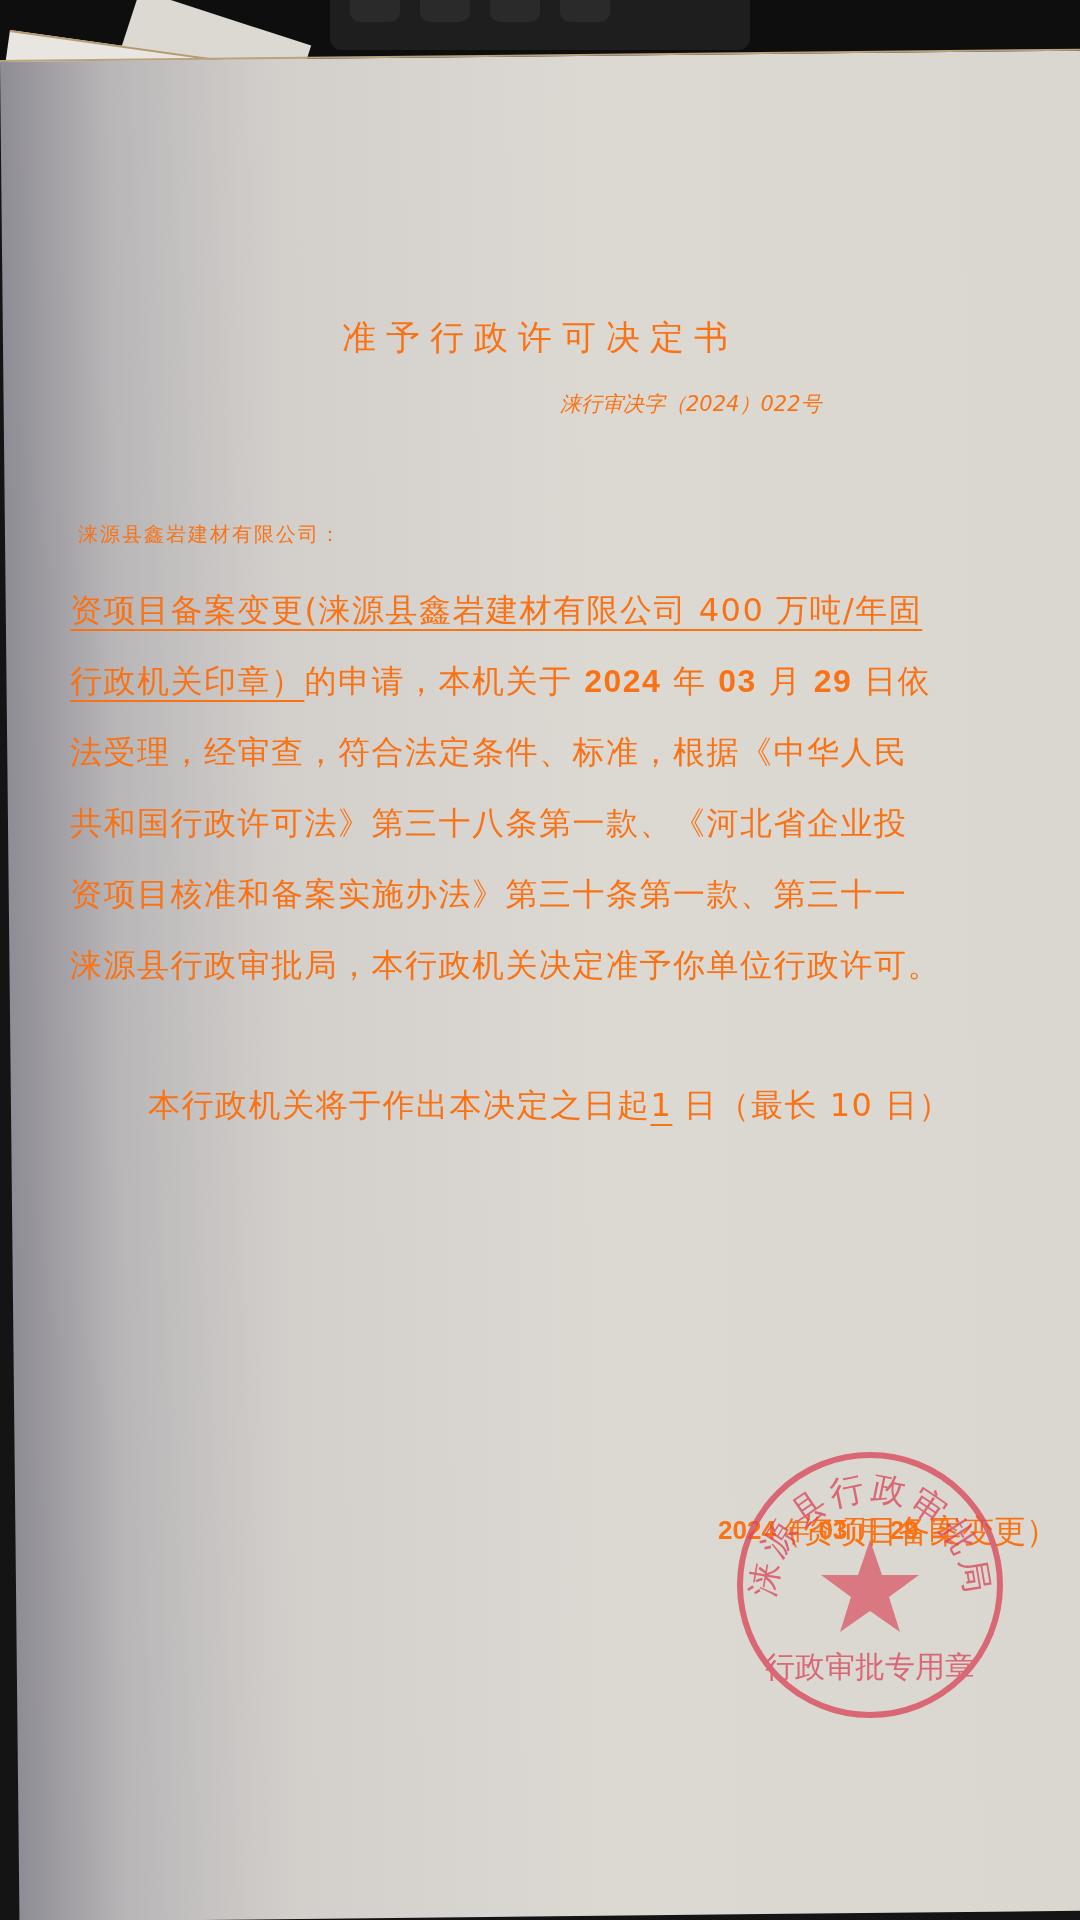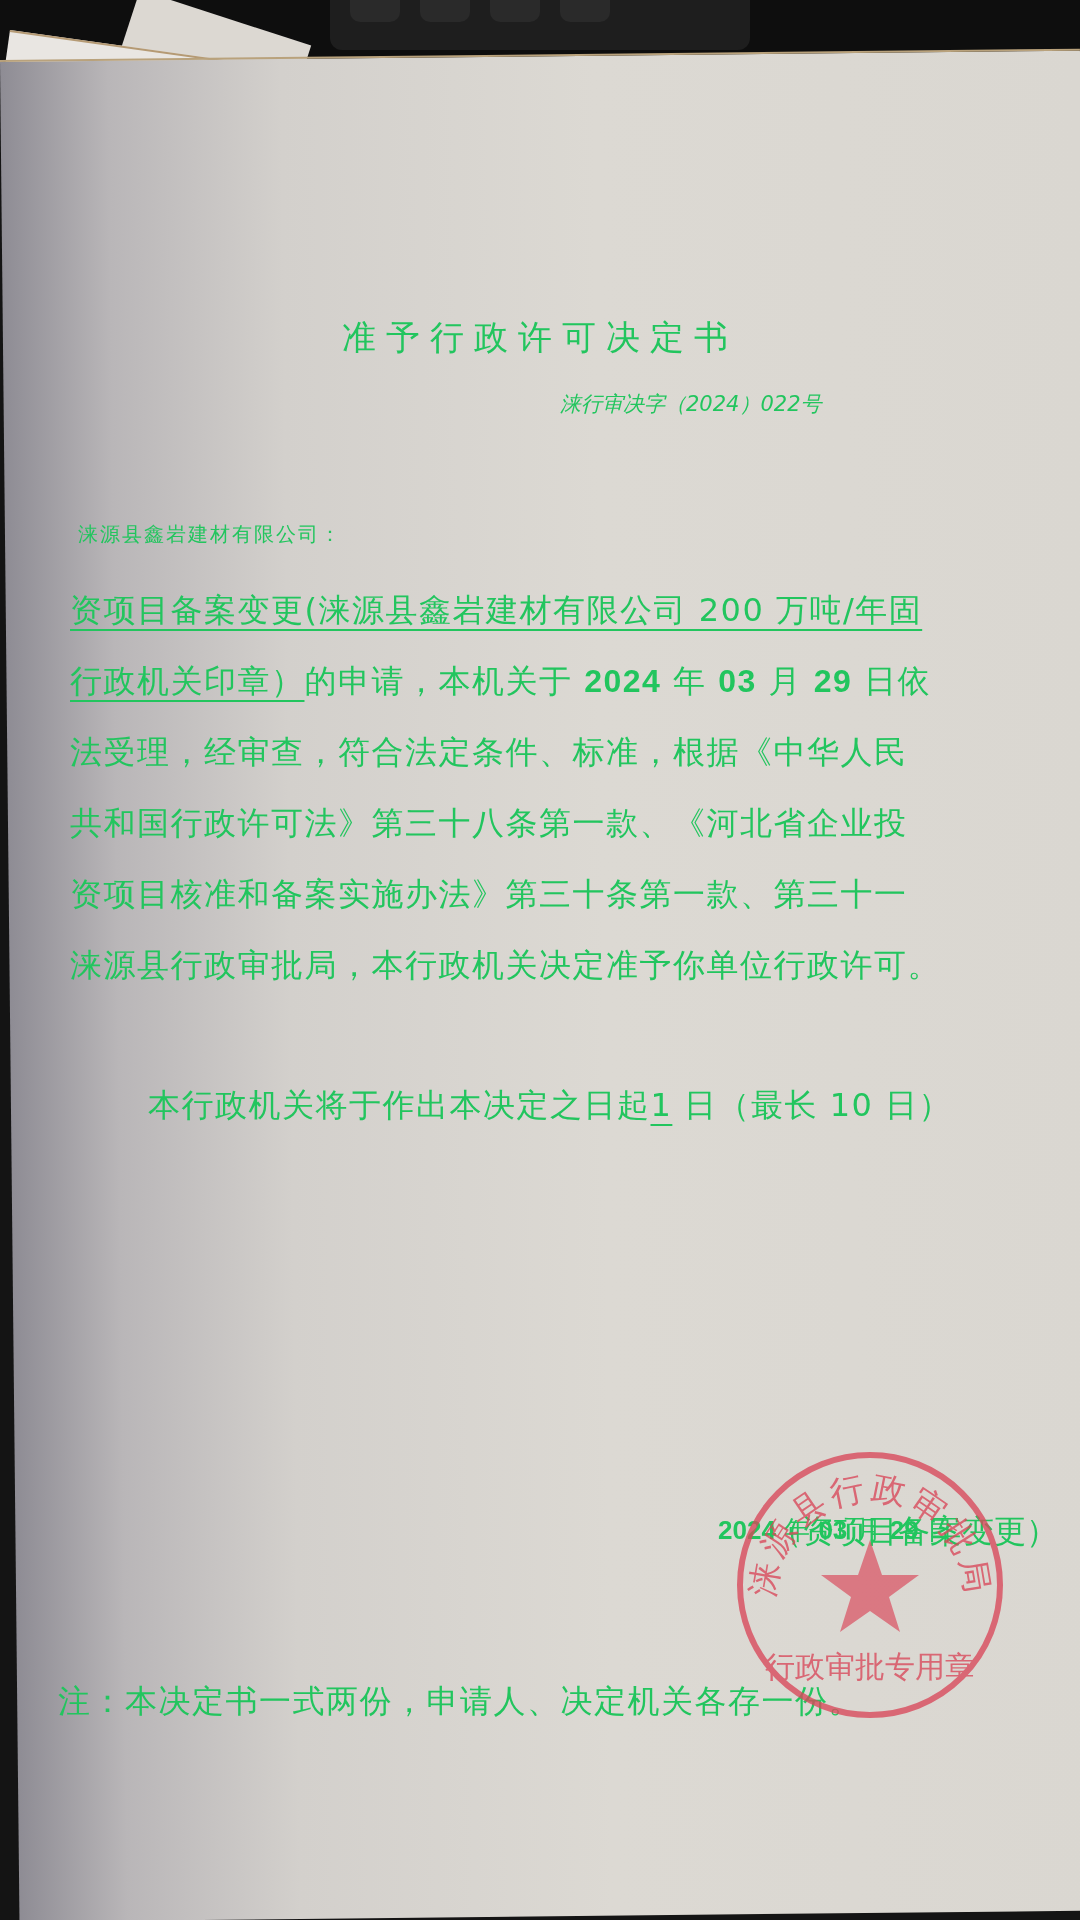--- a/index.html
+++ b/index.html
@@ -16,21 +16,21 @@
   .sheet-under1 { position: absolute; left: 10px; top: 30px; width: 460px; height: 60px; background: #e9e6e2;
     transform: rotate(8deg); transform-origin: left top; border-top: 2px solid #b59a74; }
   .sheet-under2 { position: absolute; left: 140px; top: -10px; width: 180px; height: 60px; background: #dcd8d2;
     transform: rotate(18deg); transform-origin: left top; }
   .paper {
     position: absolute; left: 0; top: 60px; width: 1080px; height: 1860px;
     background: linear-gradient(90deg, #8e8c94 0%, #b9b6b8 10%, #d3d0cc 26%, #dcd9d3 55%, #dad7d1 100%);
     border-top: 2px solid #b9a27c;
     transform: rotate(-0.6deg); transform-origin: left top;
   }
-  .content { position: absolute; left: 0; top: 0; width: 1080px; height: 1920px; color: #22c55e; }
+  .content { position: absolute; left: 0; top: 0; width: 1080px; height: 1920px; color: #f97316; }
   .title { position: absolute; left: 0; top: 315px; width: 1080px; text-align: center;
     font-size: 34px; letter-spacing: 10px; font-family: "DejaVu Sans", sans-serif; }
   .docno { position: absolute; left: 560px; top: 390px; font-size: 21px; font-family: "DejaVu Sans", sans-serif; font-style: italic; }
   .recipient { position: absolute; left: 78px; top: 521px; font-size: 20px; font-family: Liberation Mono, monospace; letter-spacing: 2px; }
   .para { position: absolute; left: 70px; width: 950px; font-size: 32px; font-family: "DejaVu Sans", sans-serif; letter-spacing: 1.5px; line-height: 71px; }
   .para .ln { display: block; white-space: nowrap; }
   .indent { padding-left: 78px; }
   .b { font-weight: bold; font-family: "Liberation Sans", sans-serif; }
   .u { text-decoration: underline; text-underline-offset: 8px; text-decoration-thickness: 2px; }
   .p1 { top: 575px; }
@@ -54,21 +54,21 @@
   <div class="sheet-under2"></div>
   <div class="sheet-under1"></div>
   <div class="paper"></div>
 
   <div class="content">
     <div class="title">准予行政许可决定书</div>
     <div class="docno">涞行审决字（2024）022号</div>
     <div class="recipient">涞源县鑫岩建材有限公司：</div>
 
     <div class="para p1">
-      <span class="ln"><span class="u">资项目备案变更(涞源县鑫岩建材有限公司 200 万吨/年固</span></span>
+      <span class="ln"><span class="u">资项目备案变更(涞源县鑫岩建材有限公司 400 万吨/年固</span></span>
       <span class="ln">
         <span class="u">行政机关印章）</span><span>的申请，本机关于</span>
         <span class="b">2024</span>
         <span>年</span>
         <span class="b">03</span>
         <span>月</span>
         <span class="b">29</span>
         <span>日依</span>
       </span>
       <span class="ln">法受理，经审查，符合法定条件、标准，根据《中华人民</span>
@@ -88,21 +88,20 @@
 
     <div class="sign-date">
       <span class="b">2024</span>
       <span>年</span>
       <span class="b">03</span>
       <span>月</span>
       <span class="b">29</span>
       <span>日</span>
     </div>
 
-    <div class="note">注：本决定书一式两份，申请人、决定机关各存一份。</div>
 
     <svg class="stamp" viewBox="0 0 280 280">
       <defs>
         <path id="arcTop" d="M 45,150 A 95,95 0 0 1 235,150"></path>
       </defs>
       <circle cx="140" cy="140" r="130" fill="none" stroke="#d9485a" stroke-width="6"></circle>
       <text font-size="34" fill="#d9485a" font-family="DejaVu Sans, sans-serif" letter-spacing="4">
         <textPath href="#arcTop" startOffset="50%" text-anchor="middle">涞源县行政审批局</textPath>
       </text>
       <polygon points="140,95 152,130 189,130 159,152 170,187 140,166 110,187 121,152 91,130 128,130" fill="#d9485a" opacity="0.85"></polygon>

